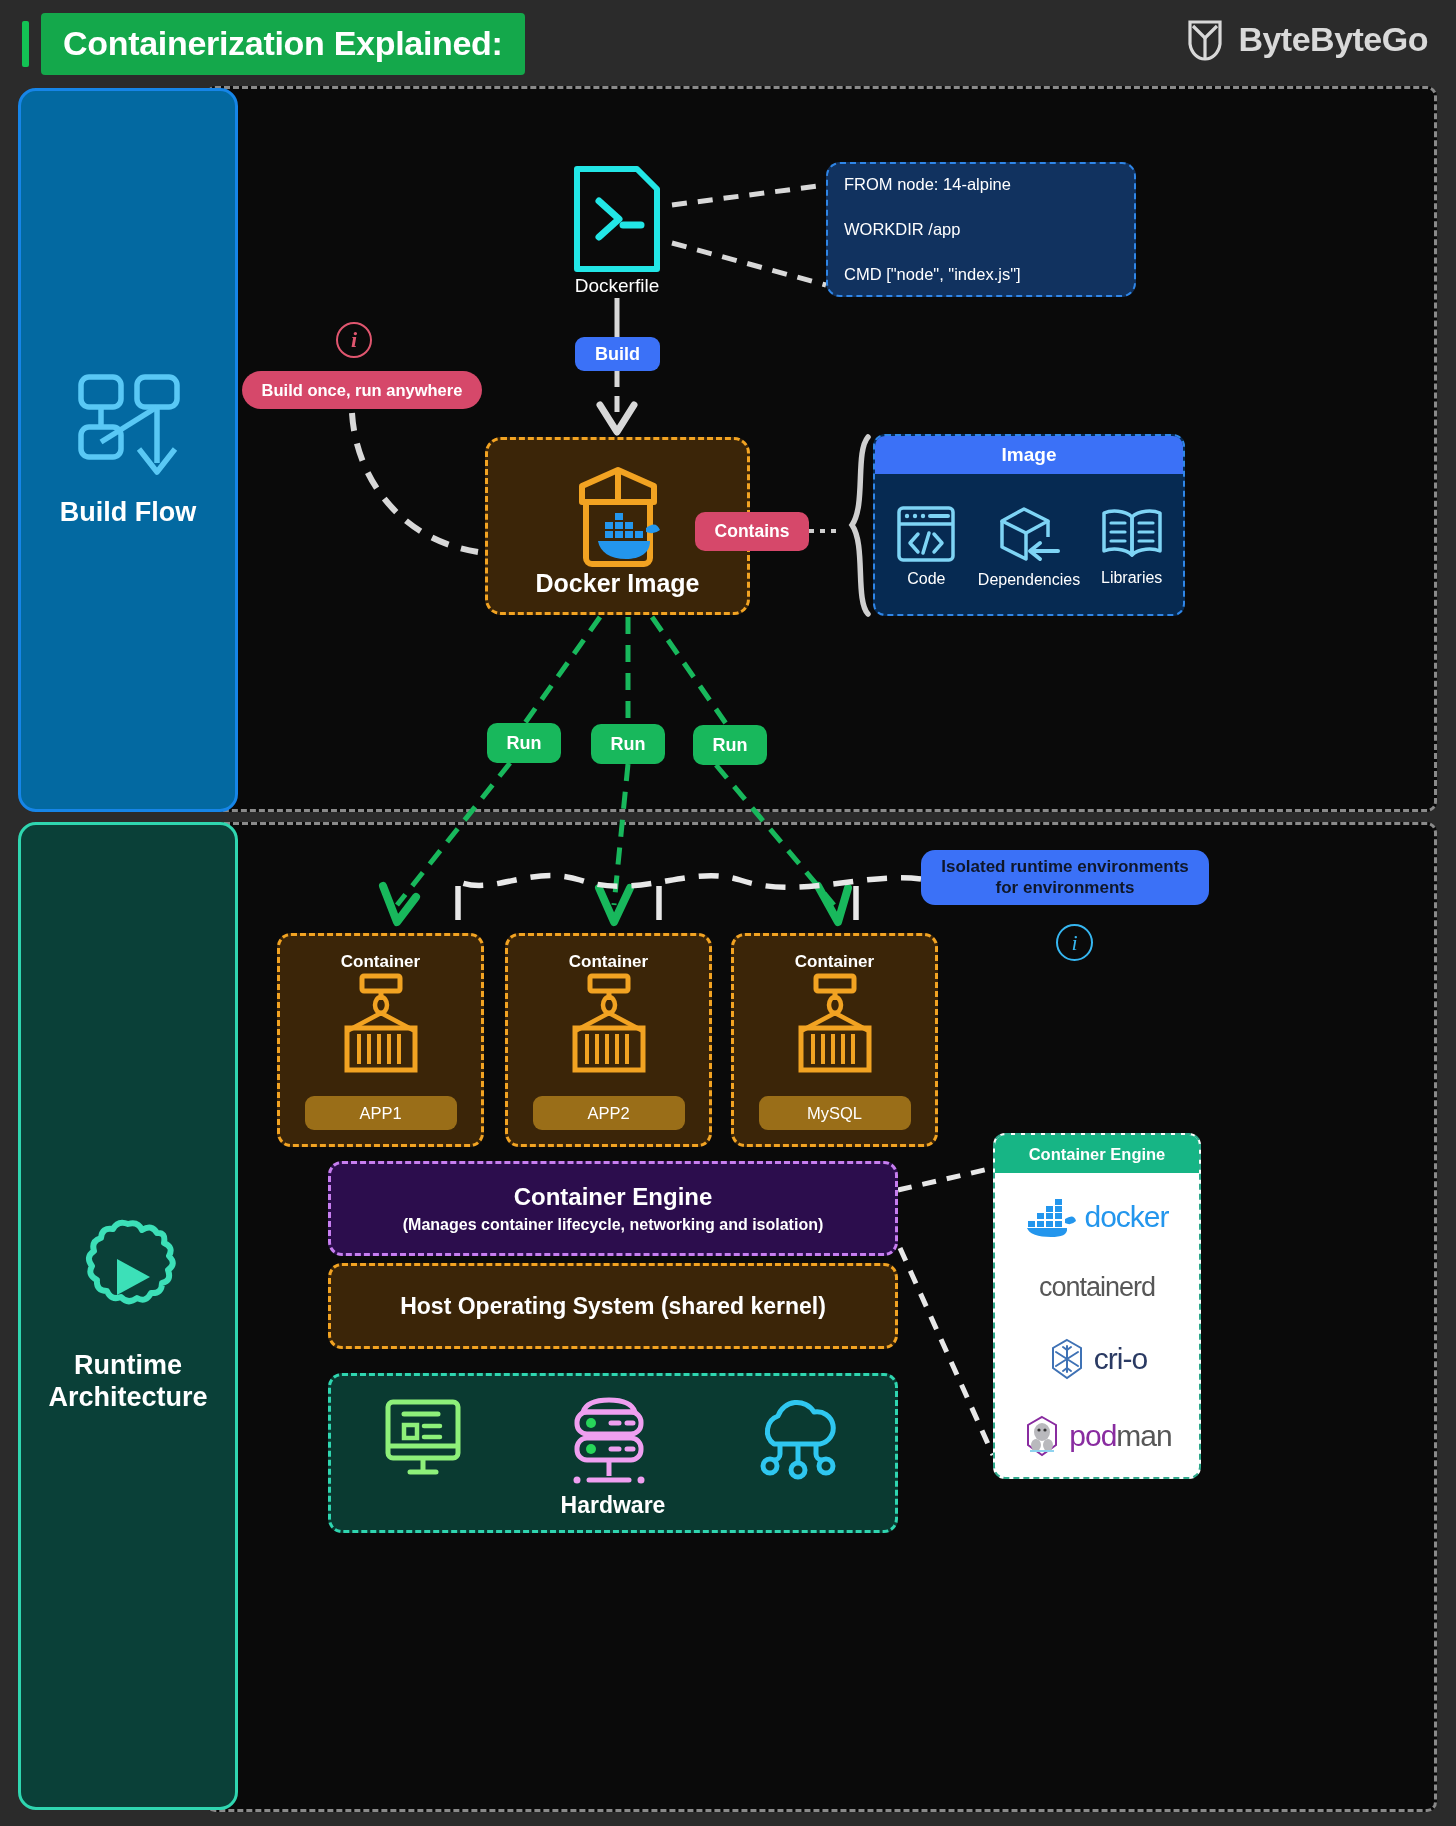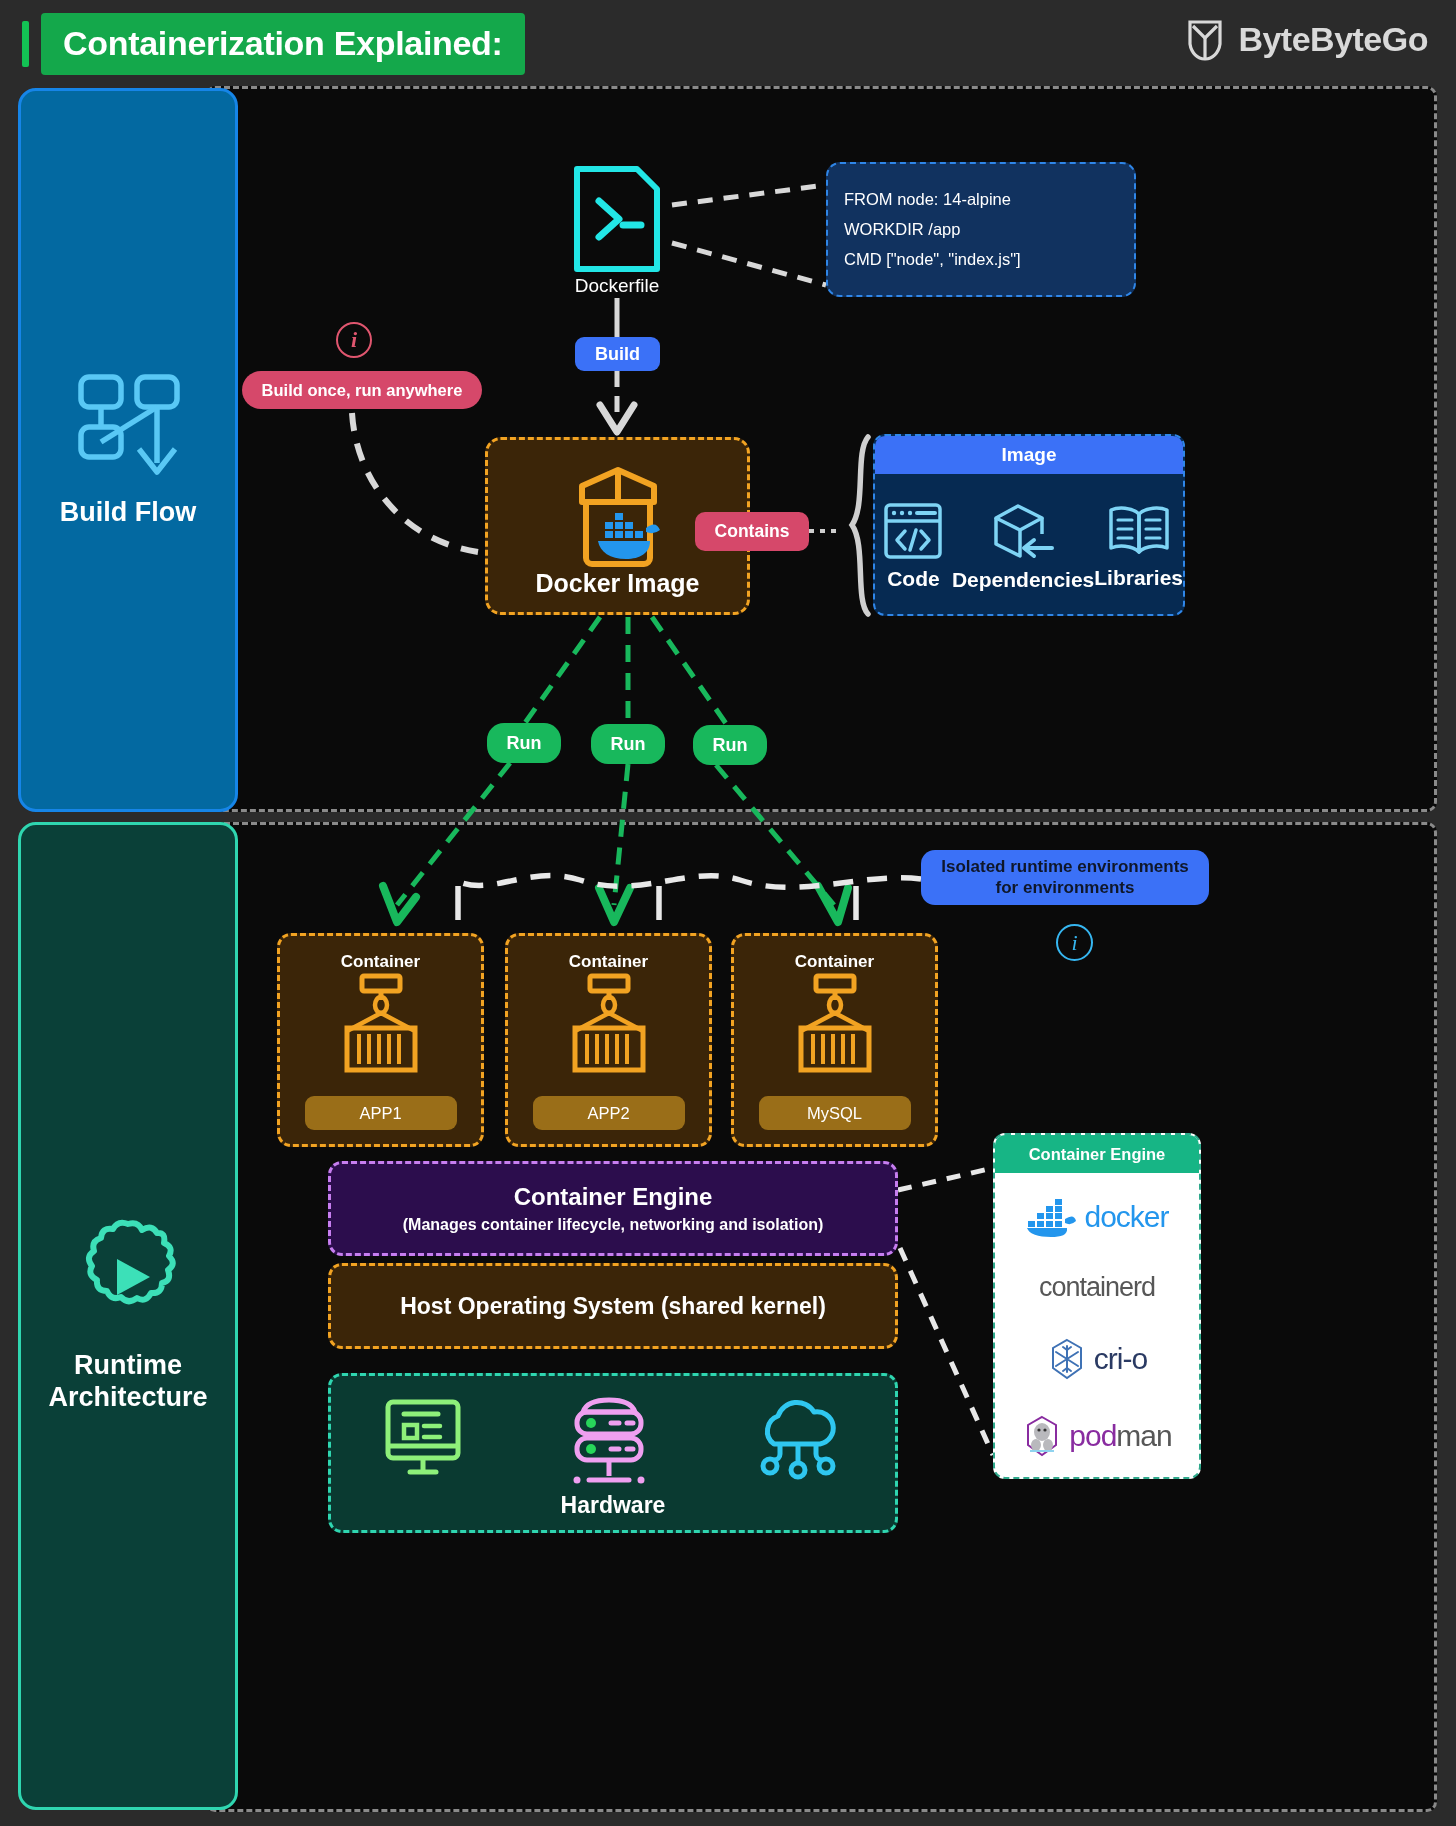--- a/index.html
+++ b/index.html
@@ -42,21 +42,21 @@
   .node{position:absolute;}
 
   
   #dockerfile{left:571px;top:163px;width:92px;height:112px;}
   #dockerfile-label{position:absolute;left:530px;top:275px;width:174px;text-align:center;font-size:19px;color:#fff;}
 
   
   #code-callout{
     position:absolute;left:826px;top:162px;width:310px;height:135px;
     background:#11325f;border:2.5px dashed #2f86e8;border-radius:14px;
-    padding:26px 16px;display:flex;flex-direction:column;justify-content:space-between;
+    padding:11px 16px;display:flex;flex-direction:column;justify-content:space-between;
   }
   #code-callout .cline{font-size:16.5px;color:#fff;white-space:nowrap;}
 
   
   #build-pill{
     position:absolute;left:575px;top:337px;width:85px;height:34px;background:#3b71f7;
     border-radius:9px;display:flex;align-items:center;justify-content:center;
     font-size:18px;font-weight:bold;color:#fff;
   }
 
@@ -83,24 +83,24 @@
 
   
   #image-panel{
     position:absolute;left:873px;top:434px;width:312px;height:182px;border-radius:12px;overflow:hidden;
     background:#062a52;border:2px dashed #2f86e8;
   }
   #image-panel .ip-head{height:38px;background:#3b71f7;display:flex;align-items:center;justify-content:center;
     font-size:19px;font-weight:bold;color:#fff;}
   #image-panel .ip-body{display:flex;height:144px;}
   #image-panel .ip-cell{flex:1;display:flex;flex-direction:column;align-items:center;justify-content:center;gap:6px;}
-  #image-panel .ip-cap{font-size:21px;font-weight:bold;color:#fff;}
-
-  
-  .run-pill{position:absolute;width:74px;height:40px;background:#18b85c;border-radius:17px;
+  #image-panel .ip-cap{font-size:16px;font-weight:normal;color:#fff;}
+
+  
+  .run-pill{position:absolute;width:74px;height:40px;background:#18b85c;border-radius:10px;
     display:flex;align-items:center;justify-content:center;font-size:18px;font-weight:bold;color:#fff;z-index:6;}
   #run1{left:487px;top:723px;}
   #run2{left:591px;top:724px;}
   #run3{left:693px;top:725px;}
 
   
   #pill-isolated{
     position:absolute;left:921px;top:850px;width:288px;height:55px;background:#3b71f7;border-radius:14px;
     display:flex;align-items:center;justify-content:center;text-align:center;line-height:1.2;
     font-size:17px;font-weight:bold;color:#0f172a;

